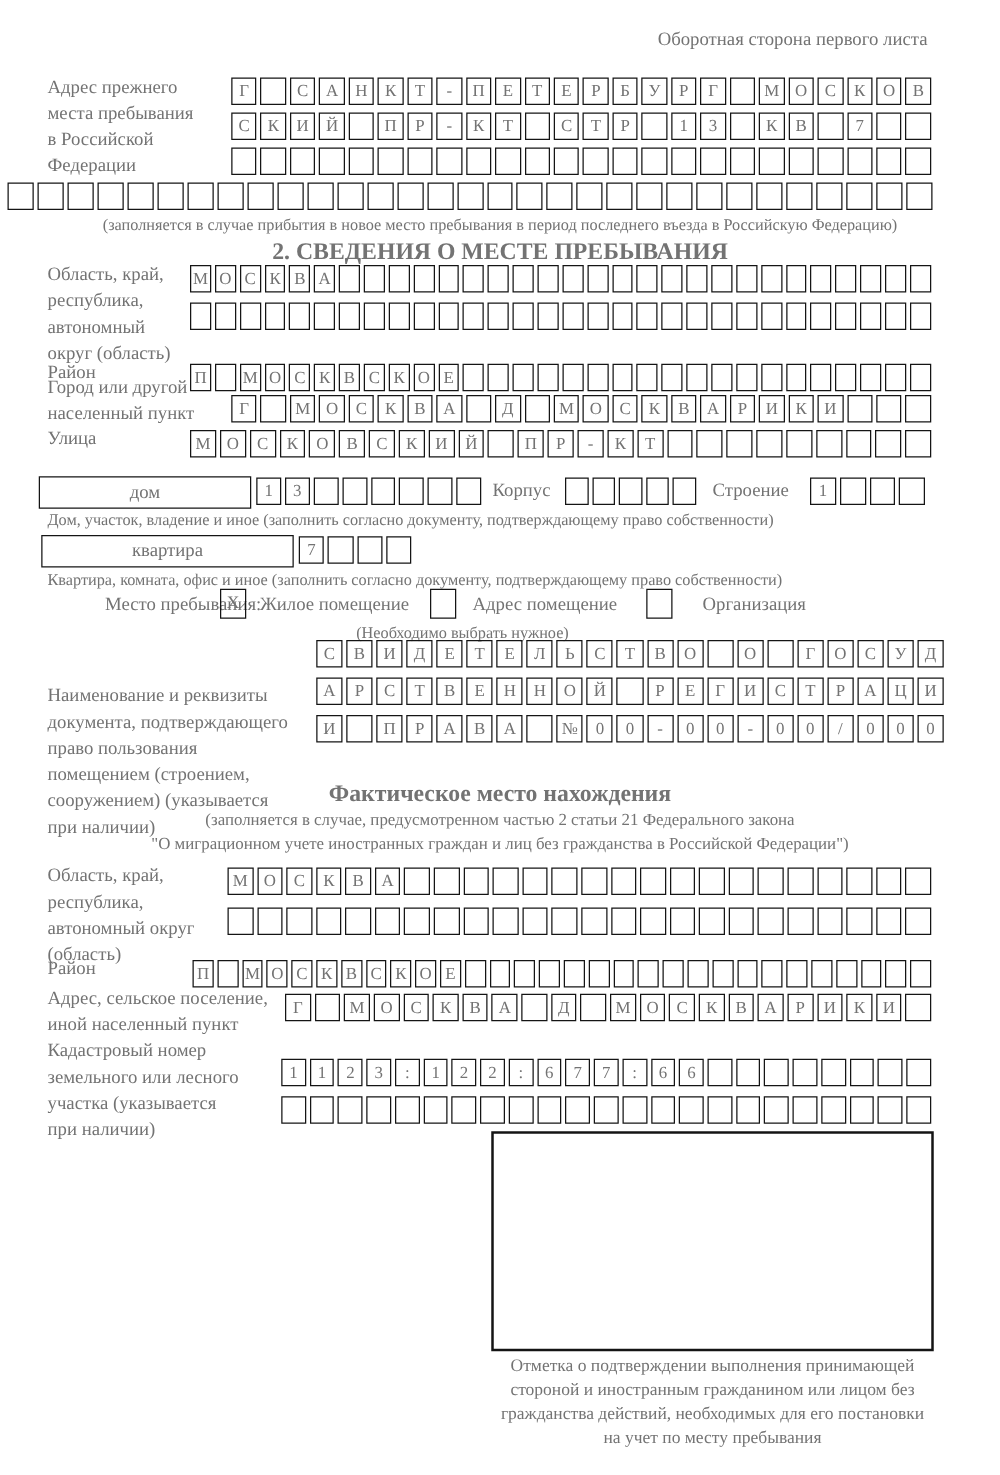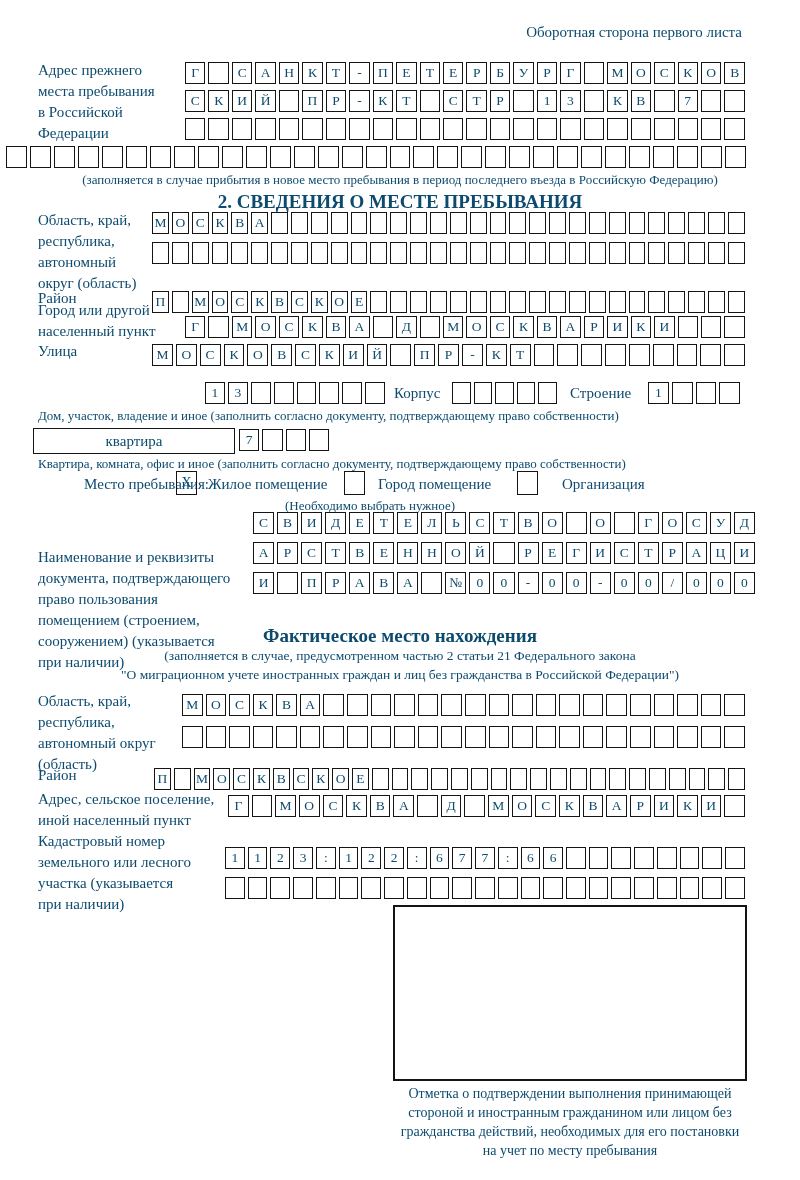--- a/index.html
+++ b/index.html
@@ -1,17 +1,17 @@
 <!DOCTYPE html>
 <html><head>
 <meta charset="utf-8">
 <style>
   html,body{margin:0;padding:0;background:#fff;}
   .page{position:relative;width:800px;height:1180px;background:#ffffff;overflow:hidden;
-        font-family:"Liberation Serif","DejaVu Serif",serif;color:#0c4a6e;}
+        font-family:"Liberation Serif","DejaVu Serif",serif;color:#737373;}
   .lbl{position:absolute;font-size:15px;line-height:21px;white-space:nowrap;}
   .cap{position:absolute;font-size:13px;white-space:nowrap;}
   .center{left:0;right:0;text-align:center;white-space:normal;}
   .title{position:absolute;left:0;right:0;text-align:center;font-weight:bold;font-size:19px;}
   .boxrow{position:absolute;display:flex;gap:3px;}
   .cell{flex:1 1 0;height:20px;border:1.6px solid #141414;display:flex;align-items:center;
         justify-content:center;font-size:13.5px;overflow:hidden;}
   .bigbox{position:absolute;border:1.6px solid #141414;display:flex;align-items:center;
           justify-content:center;font-size:15px;}
   .cbox{position:absolute;width:19px;height:22px;border:1.6px solid #141414;display:flex;
@@ -307,20 +307,21 @@
       <div class="cell"></div>
       <div class="cell"></div>
       <div class="cell"></div>
       <div class="cell"></div>
       <div class="cell"></div>
       <div class="cell"></div>
       <div class="cell"></div>
       <div class="cell"></div>
     </div>
 
+  <div class="bigbox" style="left:31px;top:381px;width:168px;height:24px;">дом</div>
   <div class="boxrow" style="left:205px;top:382px;width:180px;">
       <div class="cell">1</div>
       <div class="cell">3</div>
       <div class="cell"></div>
       <div class="cell"></div>
       <div class="cell"></div>
       <div class="cell"></div>
       <div class="cell"></div>
       <div class="cell"></div>
     </div>
@@ -347,21 +348,21 @@
       <div class="cell"></div>
       <div class="cell"></div>
       <div class="cell"></div>
     </div>
   <div class="cap" style="left:38px;top:456px;">Квартира, комната, офис и иное (заполнить согласно документу, подтверждающему право собственности)</div>
 
   <div class="lbl" style="left:38px;top:474px;margin-left:46px;">Место пребывания:</div>
   <div class="cbox" style="left:176px;top:471px;">X</div>
   <div class="lbl" style="left:208px;top:474px;">Жилое помещение</div>
   <div class="cbox" style="left:344px;top:471px;"></div>
-  <div class="lbl" style="left:378px;top:474px;">Город помещение</div>
+  <div class="lbl" style="left:378px;top:474px;">Адрес помещение</div>
   <div class="cbox" style="left:517px;top:471px;"></div>
   <div class="lbl" style="left:562px;top:474px;">Организация</div>
   <div class="cap" style="left:160px;top:498px;width:420px;text-align:center;">(Необходимо выбрать нужное)</div>
 
   <div class="lbl" style="left:38px;top:510px;margin-top:37px;">
     <div>Наименование и реквизиты</div>
     <div>документа, подтверждающего</div>
     <div>право пользования</div>
     <div>помещением (строением,</div>
     <div>сооружением) (указывается</div>

